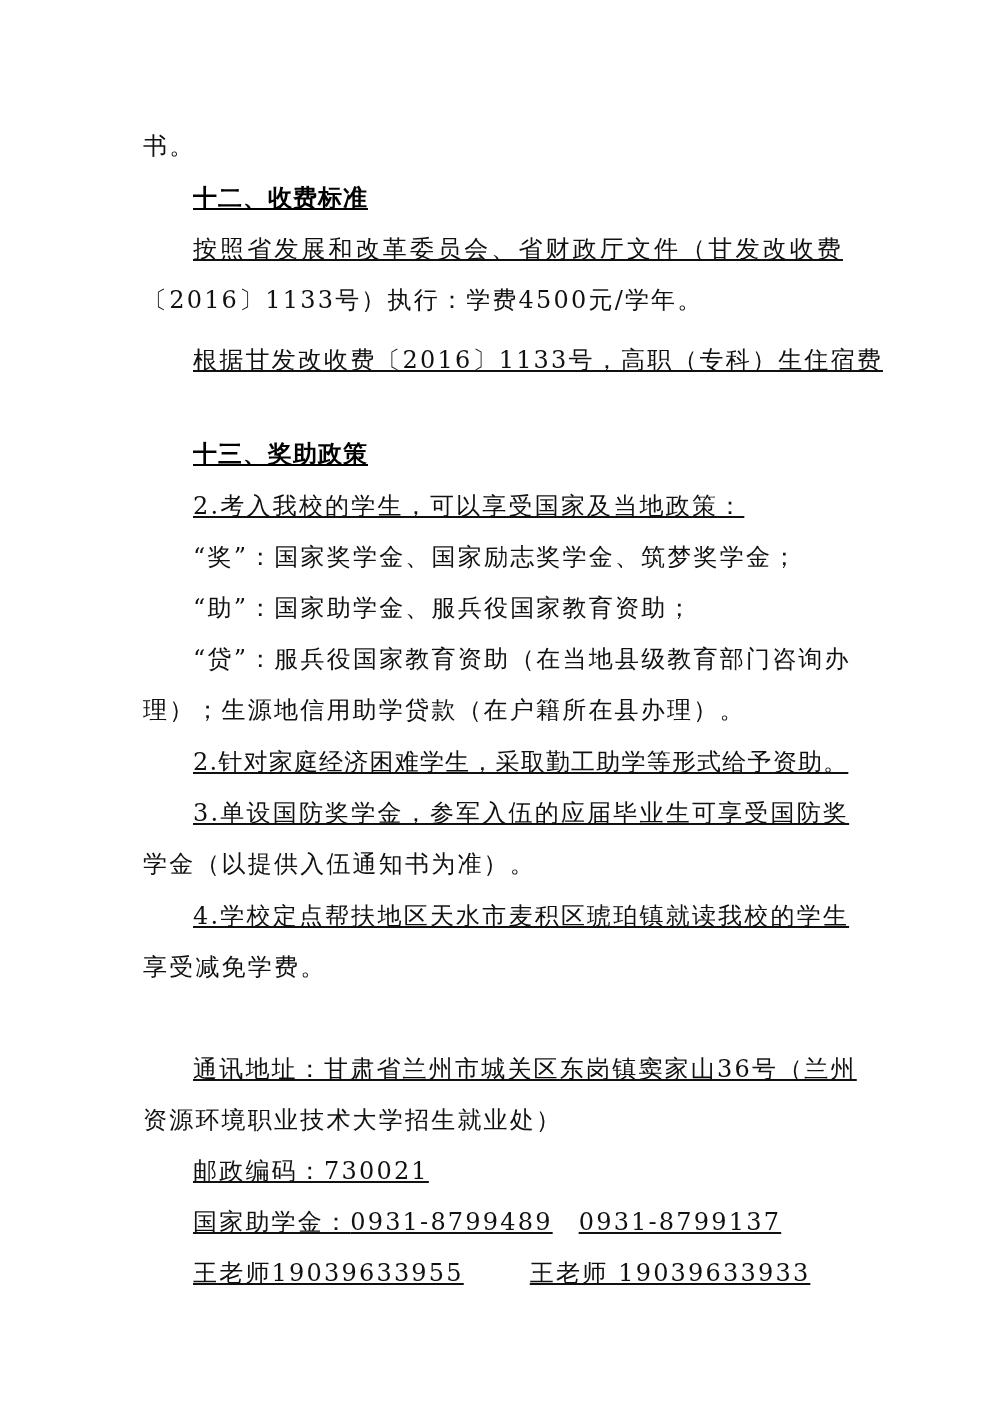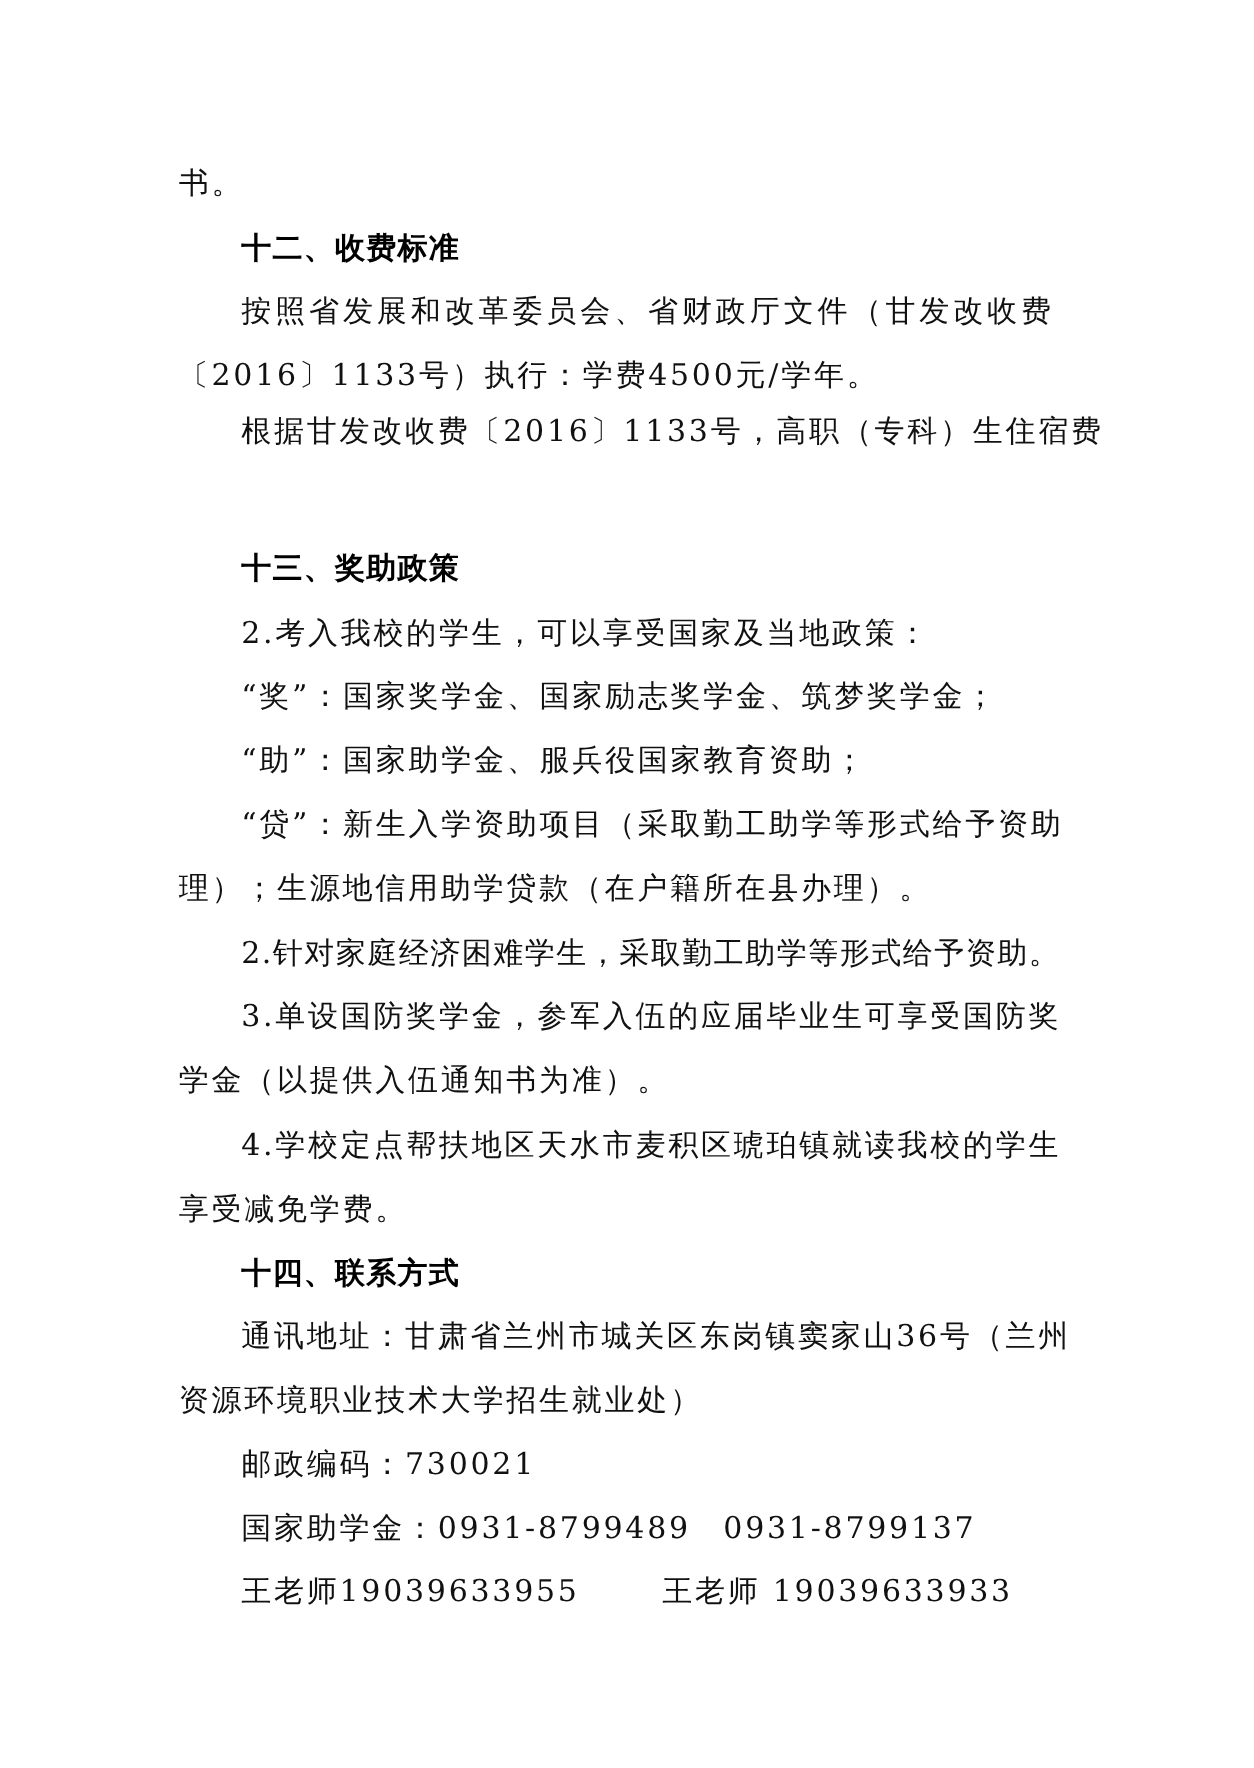--- a/index.html
+++ b/index.html
@@ -10,21 +10,21 @@
     left: 143px;
     width: 700px;
     height: 40px;
     line-height: 40px;
     font-family: "DejaVu Serif", "Liberation Serif", serif;
     font-size: 24px;
     color: #111;
     white-space: nowrap;
     letter-spacing: 2.2px;
   }
-  .line.indent { left: 193px; width: 650px; }
+  .line.indent { left: 193px; width: 650px; text-decoration: underline; }
   .line.quote { left: 193px; }
   .heading {
     font-family: "DejaVu Sans", "Liberation Sans", sans-serif;
     font-weight: bold;
     font-size: 24px;
     letter-spacing: 1px;
     color: #000;
   }
   .justify { text-align: justify; text-align-last: justify; }
   .gap { display: inline-block; }
@@ -32,35 +32,34 @@
 </head>
 <body>
 
 <div class="page">
 
   <div class="line" style="top:126px">书。</div>
 
   <div class="line indent heading" style="top:178px">十二、收费标准</div>
   <div class="line indent justify" style="top:229px">按照省发展和改革委员会、省财政厅文件（甘发改收费</div>
   <div class="line" style="top:280px">〔2016〕1133号）执行：学费4500元/学年。</div>
-  <div class="line indent justify" style="top:325px">根据甘发改收费〔2016〕1133号，高职（专科）生住宿费</div>
+  <div class="line indent justify" style="top:340px">根据甘发改收费〔2016〕1133号，高职（专科）生住宿费</div>
 
   <div class="line indent heading" style="top:434px">十三、奖助政策</div>
   <div class="line indent" style="top:486px">2.考入我校的学生，可以享受国家及当地政策：</div>
   <div class="line quote" style="top:537px">“奖”：国家奖学金、国家励志奖学金、筑梦奖学金；</div>
   <div class="line quote" style="top:588px">“助”：国家助学金、服兵役国家教育资助；</div>
-  <div class="line quote justify" style="top:639px;width:650px">“贷”：新生入学资助项目（采取勤工助学等形式给予资助</div>
+  <div class="line quote justify" style="top:639px;width:650px">“贷”：服兵役国家教育资助（在当地县级教育部门咨询办</div>
   <div class="line" style="top:690px">理）；生源地信用助学贷款（在户籍所在县办理）。</div>
   <div class="line indent" style="top:742px;letter-spacing:1.2px">2.针对家庭经济困难学生，采取勤工助学等形式给予资助。</div>
   <div class="line indent justify" style="top:793px">3.单设国防奖学金，参军入伍的应届毕业生可享受国防奖</div>
   <div class="line" style="top:844px">学金（以提供入伍通知书为准）。</div>
   <div class="line indent justify" style="top:896px">4.学校定点帮扶地区天水市麦积区琥珀镇就读我校的学生</div>
   <div class="line" style="top:947px">享受减免学费。</div>
 
-  <div class="line indent heading" style="top:998px">十四、联系方式</div>
   <div class="line indent justify" style="top:1049px">通讯地址：甘肃省兰州市城关区东岗镇窦家山36号（兰州</div>
   <div class="line" style="top:1100px">资源环境职业技术大学招生就业处）</div>
   <div class="line indent" style="top:1151px">邮政编码：730021</div>
   <div class="line indent" style="top:1202px">
     <span>国家助学金：</span><span>0931-8799489</span><span class="gap" style="width:26px"></span><span>0931-8799137</span>
   </div>
   <div class="line indent" style="top:1253px">
     <span>王老师19039633955</span><span class="gap" style="width:66px"></span><span>王老师 19039633933</span>
   </div>
 

